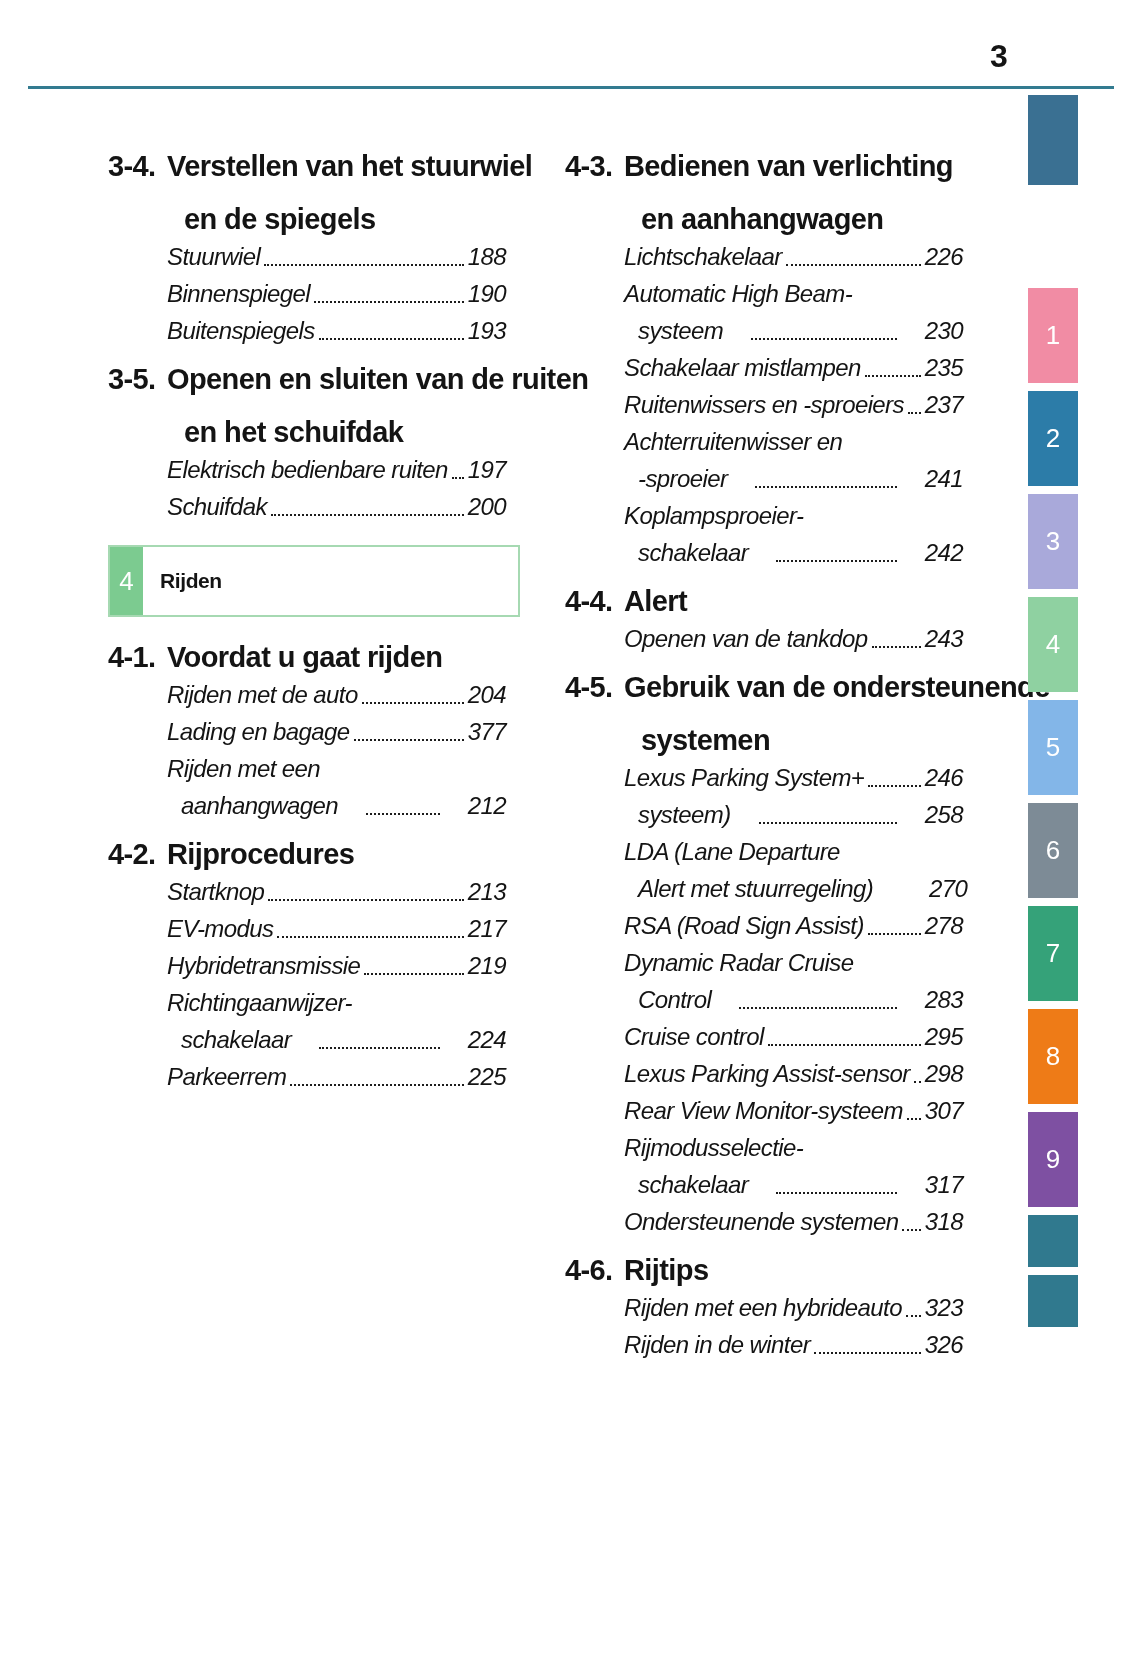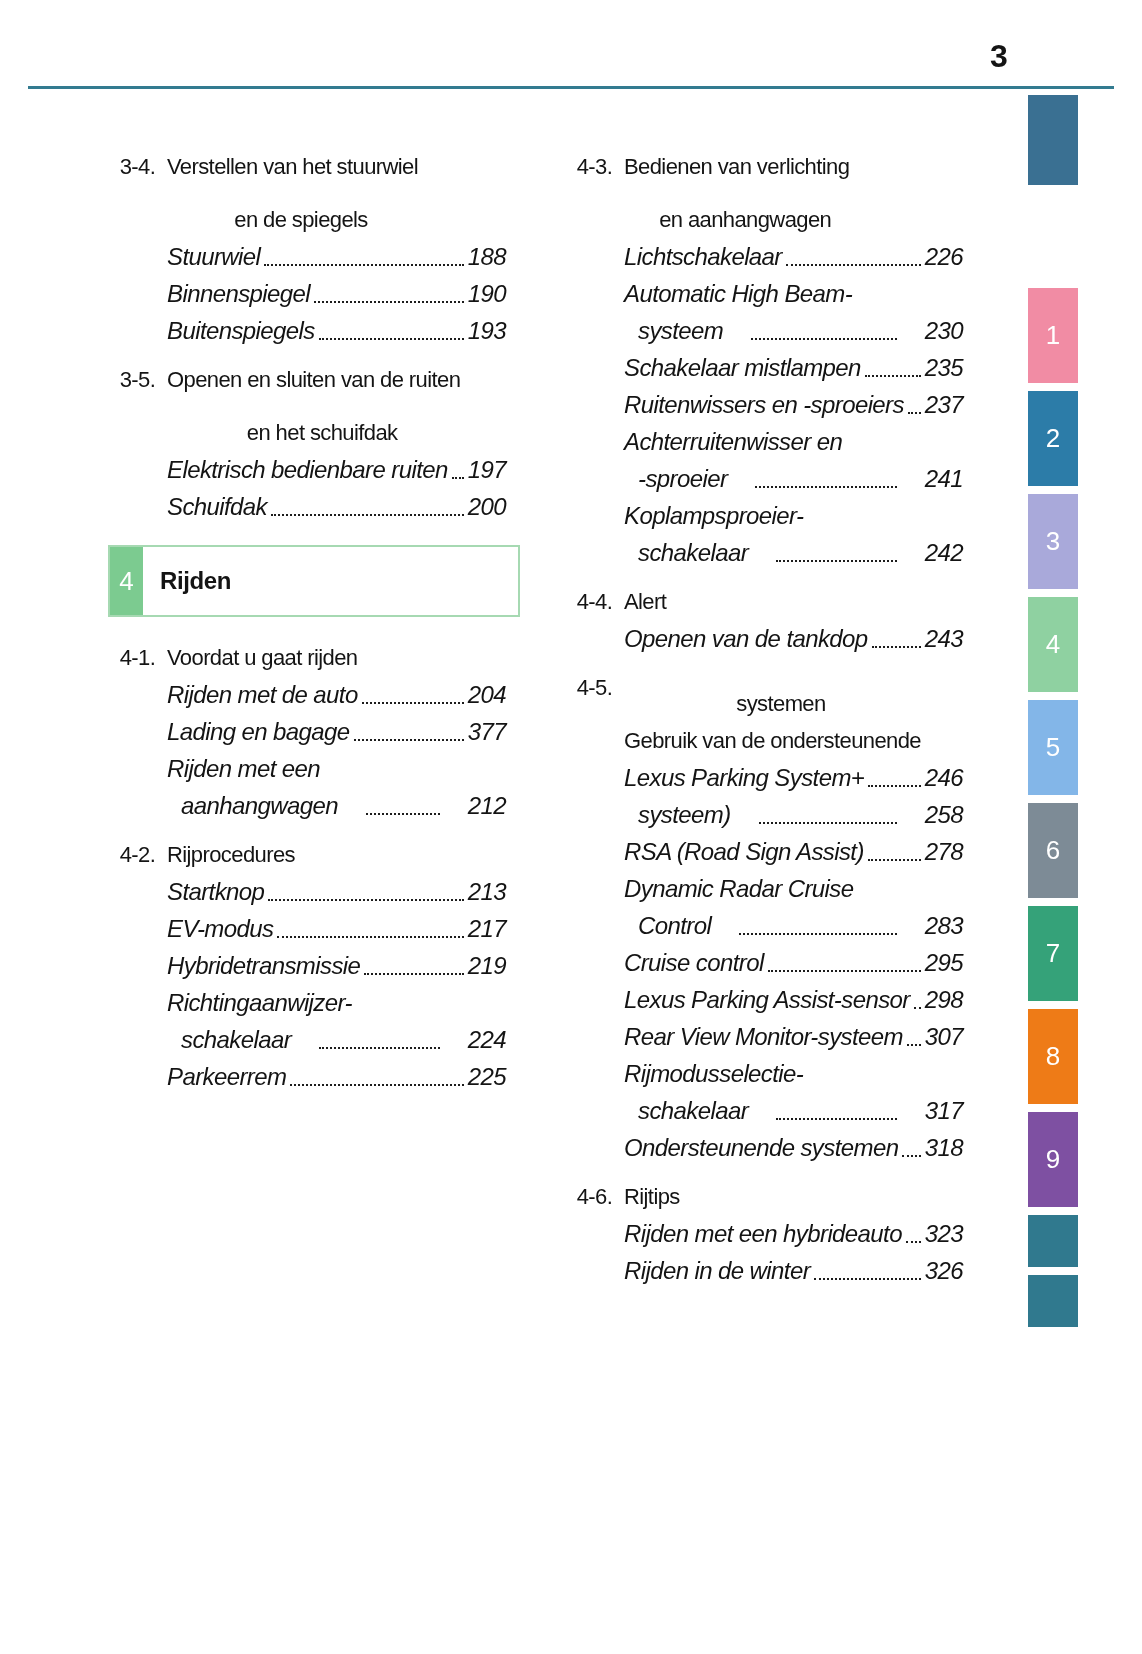--- a/index.html
+++ b/index.html
@@ -34,26 +34,25 @@
   .col {
     position: absolute;
     top: 148px;
     width: 398px;
   }
   .col-left  { left: 108px; }
   .col-right { left: 565px; }
 
   .section {
     display: flex;
-    font-weight: normal;
-    font-size: 22px;
+    font-weight: bold;
+    font-size: 29px;
     line-height: 37px;
     letter-spacing: -0.6px;
     margin-top: 12px;
-    text-align: center;
   }
   .col > .section:first-child { margin-top: 0; }
   .section-num { flex: none; width: 59px; }
   .section-title { flex: none; }
   .section-line { white-space: nowrap; }
   .section-line.cont { padding-left: 17px; margin-top: 16px; }
 
   .entry {
     padding-left: 59px;
     font-size: 24px;
@@ -87,21 +86,21 @@
     flex: none;
     width: 33px;
     background: var(--banner-green, #7ccb90);
     color: #ffffff;
     font-size: 26px;
     display: flex;
     align-items: center;
     justify-content: center;
   }
   .chapter-title {
-    font-size: 24px;
+    font-size: 21px;
     font-weight: bold;
     display: flex;
     align-items: center;
     padding-left: 17px;
     letter-spacing: -0.4px;
   }
 
   
   .tabs {
     position: absolute;
@@ -343,41 +342,49 @@
         <div class="entry-last">
           <span class="entry-text">Openen van de tankdop</span>
           <span class="dots"></span>
           <span class="entry-page">243</span>
         </div>
       </div>
 
   <div class="section">
     <span class="section-num">4-5.</span>
     <span class="section-title">
+          <div class="section-line">Gebruik van de ondersteunende</div>
           <div class="section-line cont">systemen</div>
-          <div class="section-line">Gebruik van de ondersteunende</div>
         </span>
   </div>
 
   <div class="entry">
         <div class="entry-last">
           <span class="entry-text">Lexus Parking System+</span>
           <span class="dots"></span>
           <span class="entry-page">246</span>
         </div>
       </div>
 
   <div class="entry">
         <div class="entry-last cont">
           <span class="entry-text">systeem)</span>
           <span class="dots"></span>
           <span class="entry-page">258</span>
         </div>
       </div>
 
+  <div class="entry">
+        <div class="entry-line">LDA (Lane Departure</div>
+        <div class="entry-last cont">
+          <span class="entry-text">Alert met stuurregeling)</span>
+          <span class="dots"></span>
+          <span class="entry-page">270</span>
+        </div>
+      </div>
 
   <div class="entry">
         <div class="entry-last">
           <span class="entry-text">RSA (Road Sign Assist)</span>
           <span class="dots"></span>
           <span class="entry-page">278</span>
         </div>
       </div>
 
   <div class="entry">

